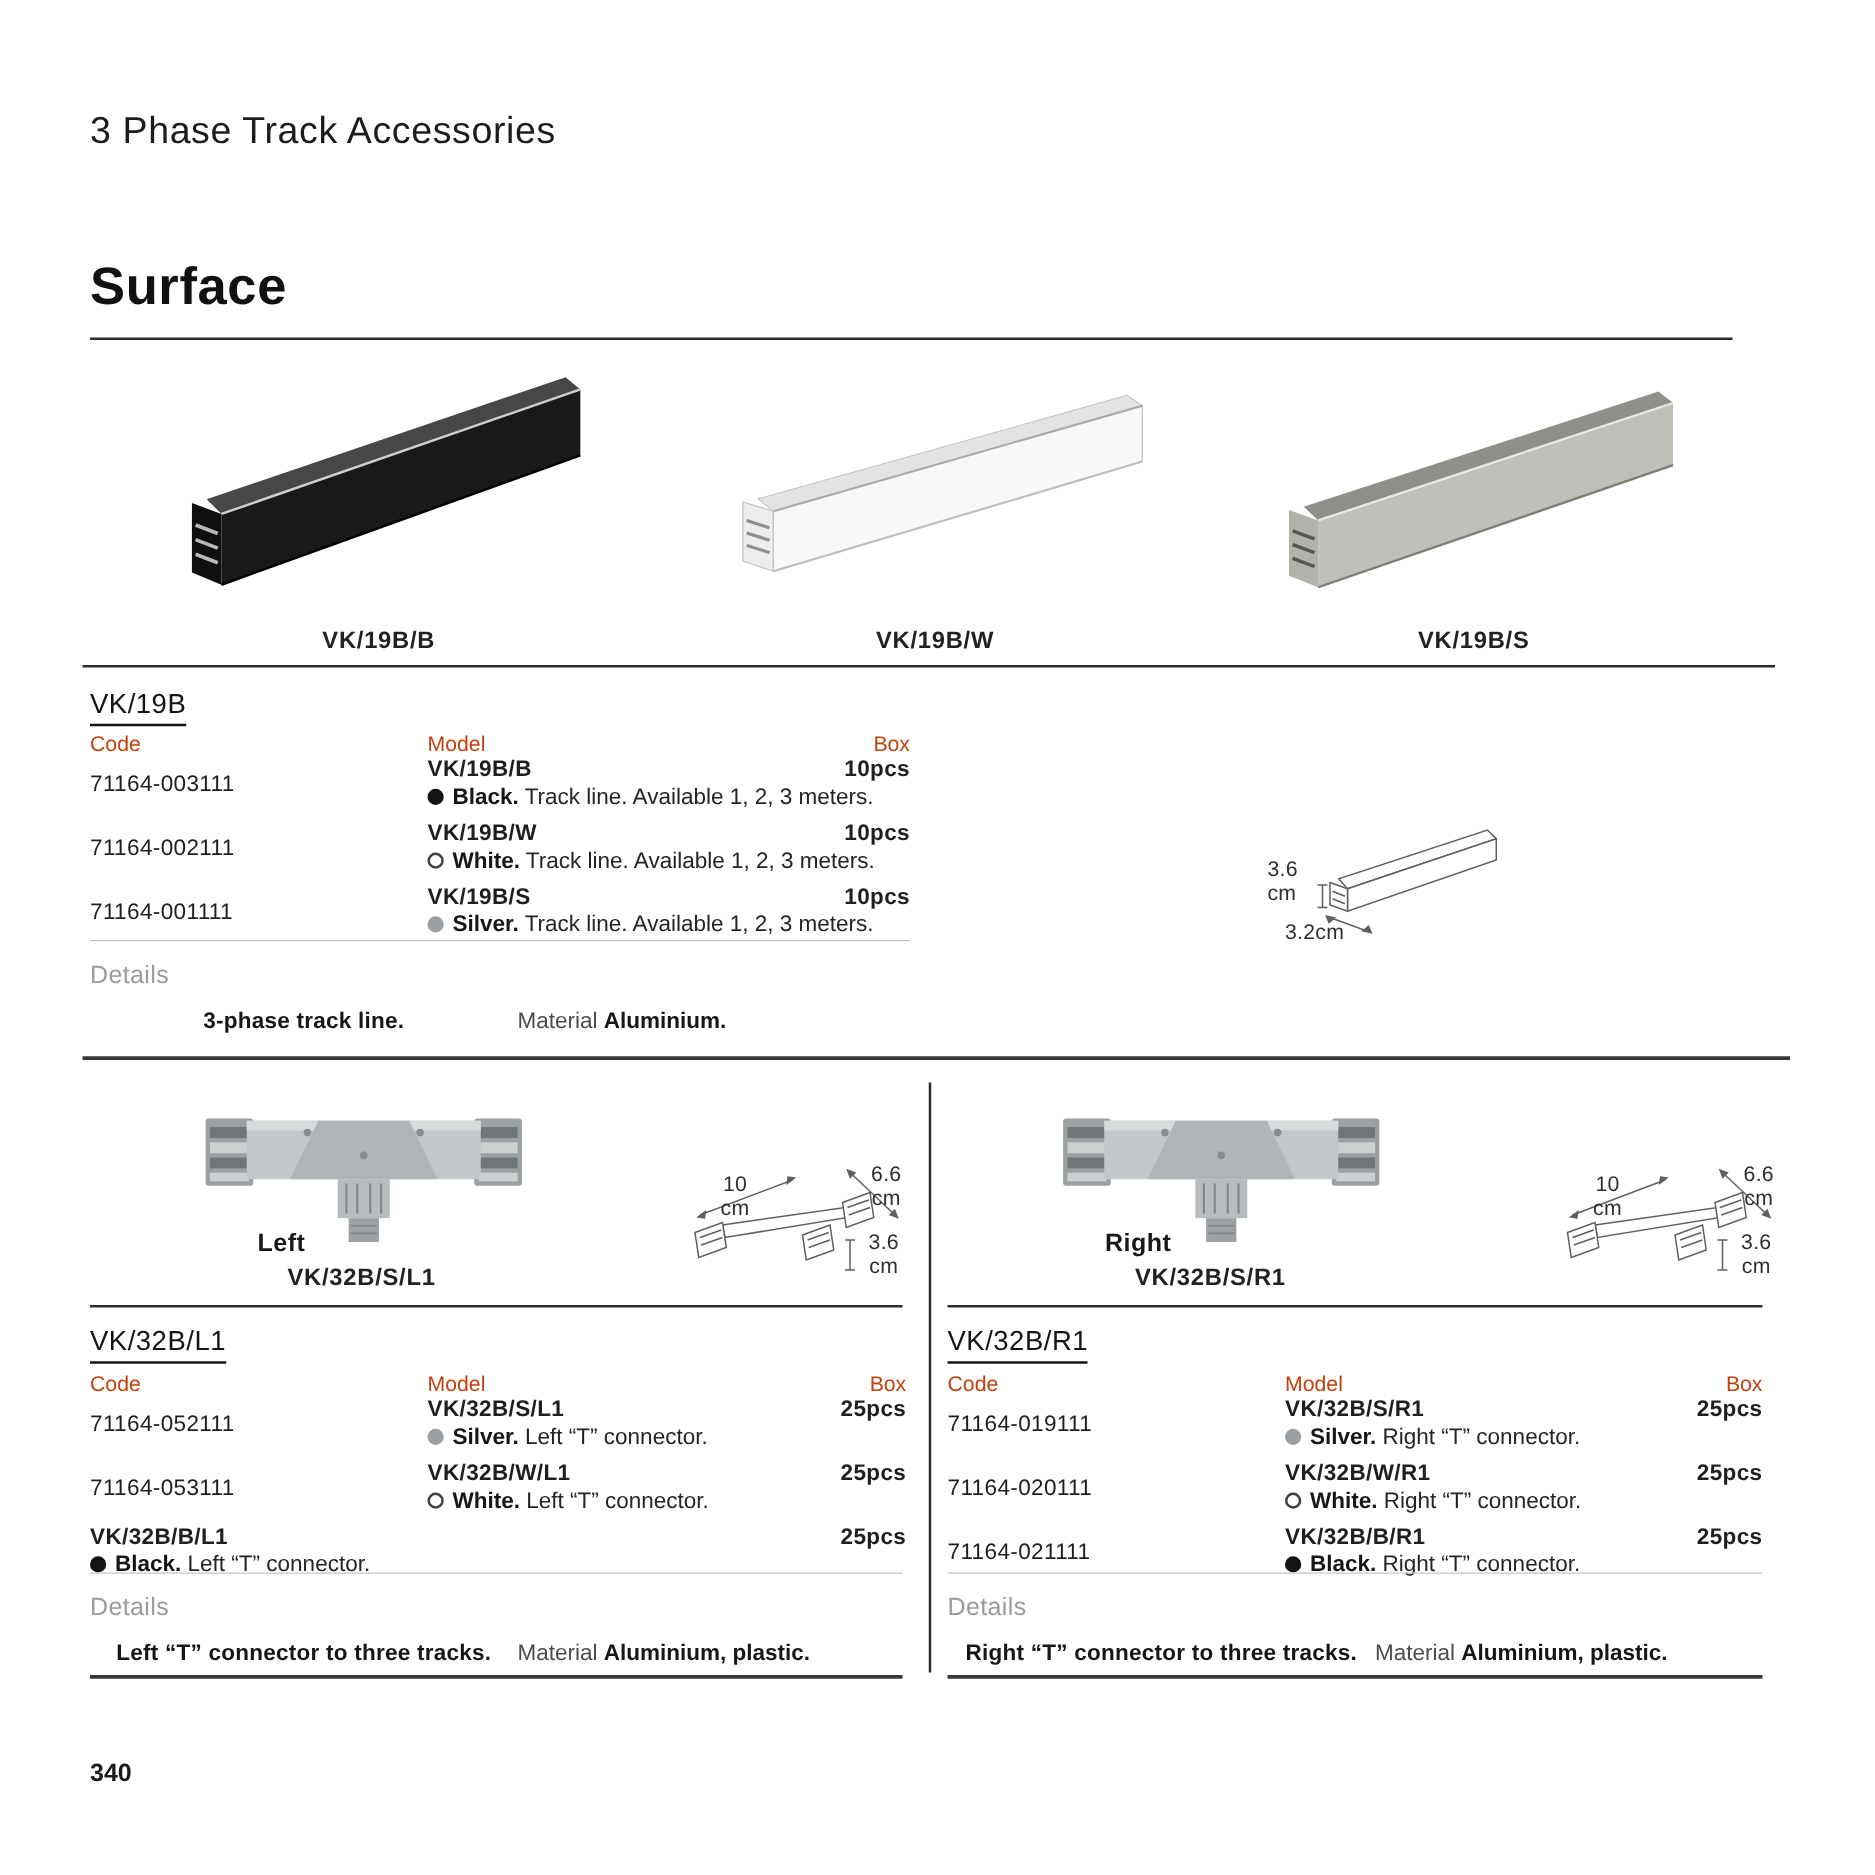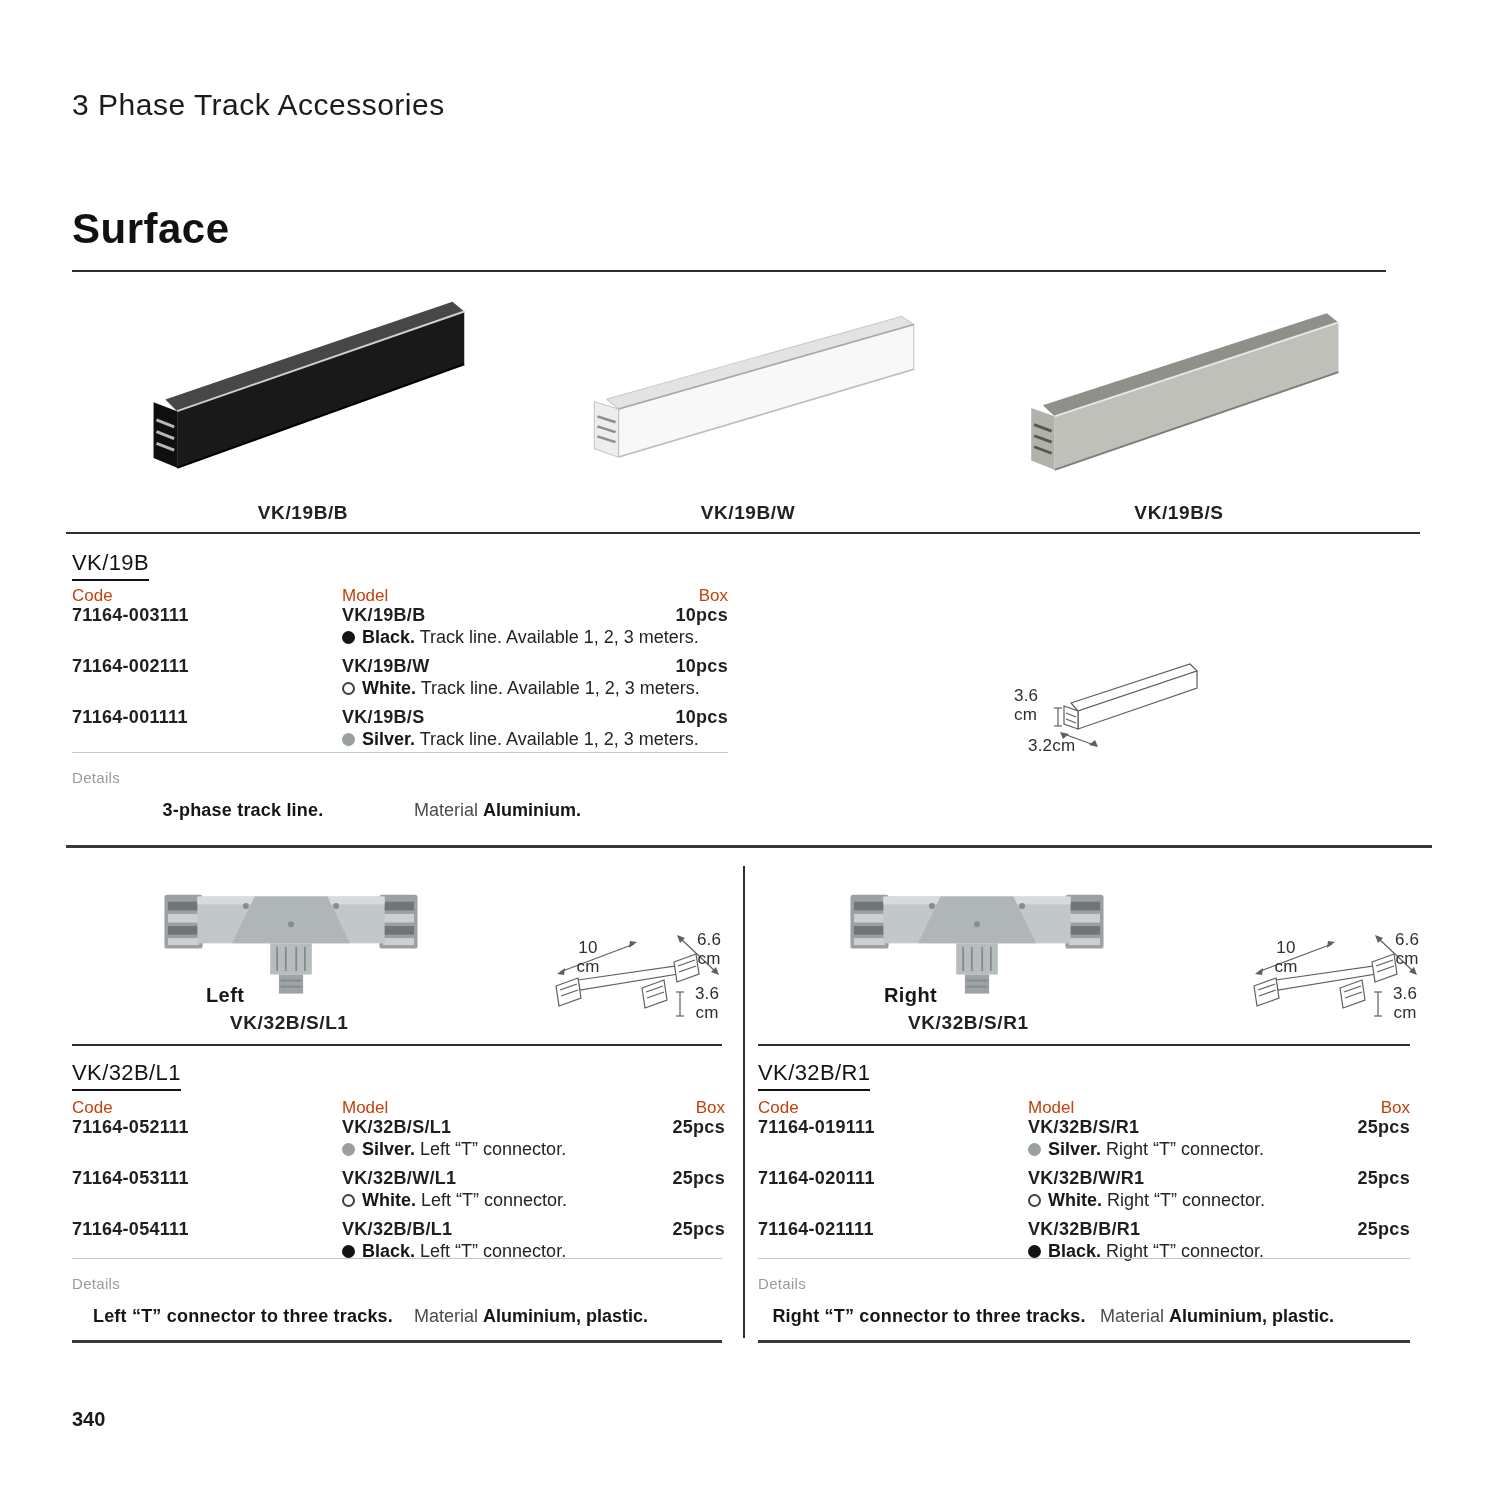--- a/index.html
+++ b/index.html
@@ -13,28 +13,28 @@
   .section-title{font-size:42px;font-weight:700;color:#111;letter-spacing:.5px;}
   .sec-head{font-size:22px;font-weight:400;color:#141414;border-bottom:2px solid #141414;padding-bottom:3px;display:inline-block;letter-spacing:.4px;}
   .pcaption{position:absolute;text-align:center;font-size:19px;font-weight:600;letter-spacing:.6px;color:#222;}
   .photo-label{position:absolute;font-size:20px;font-weight:700;color:#181818;letter-spacing:.4px;}
   .photo-sub{position:absolute;font-size:19px;font-weight:600;color:#222;letter-spacing:.6px;}
   .cat-table{position:absolute;}
   .thead{display:flex;color:#c2410c;font-size:17px;line-height:20px;}
   .th-code{width:270px;}
   .th-model{flex:1;}
   .trow{display:flex;margin-bottom:10px;}
-  .trow .code{width:270px;font-weight:700;font-size:18px;line-height:19px;letter-spacing:.3px;}
+  .trow .code{width:270px;font-weight:400;font-size:18px;line-height:19px;letter-spacing:.3px;margin-top:12px;}
   .rmain{flex:1;}
   .rtop{display:flex;justify-content:space-between;font-weight:700;font-size:18px;line-height:19px;letter-spacing:.3px;}
   .rdesc{font-size:18px;line-height:19px;margin-top:3px;color:#242424;}
   .rdesc b{color:#161616;}
   .dot{display:inline-block;width:13px;height:13px;border-radius:50%;border:2px solid transparent;box-sizing:border-box;vertical-align:-1px;margin-right:7px;background:#888;}
   .details{position:absolute;border-top:1px solid #c6c6c6;}
-  .details .dlabel{color:#9b9b9b;font-size:15px;padding-top:16px;letter-spacing:.3px;}
+  .details .dlabel{color:#9b9b9b;font-size:20px;padding-top:16px;letter-spacing:.3px;}
   .details .drow{display:flex;margin-top:14px;font-size:18px;line-height:20px;}
   .details .dmain{width:342px;font-weight:700;color:#161616;letter-spacing:.2px;text-align:center;}
   .details .dmat{color:#4c4c4c;}
   .details .dmat b{color:#161616;}
   .dimbox{position:absolute;}
   .dimlabel{position:absolute;font-size:17px;line-height:19px;color:#2f2f2f;text-align:center;letter-spacing:.2px;}
   .pagenum{position:absolute;font-size:20px;font-weight:700;color:#1a1a1a;}
   
   .trk polygon,.trk line{stroke-linejoin:round;}
   .trk-b .tf{fill:#474747;} .trk-b .ff{fill:#191919;} .trk-b .cap{fill:#0f0f0f;}
@@ -328,21 +328,20 @@
       <div class="code">71164-053111</div>
       <div class="rmain">
         <div class="rtop">
             <span>VK/32B/W/L1</span>
             <span>25pcs</span>
           </div>
         <div class="rdesc"><span class="dot" style="background-color: rgb(255, 255, 255); border-color: rgb(63, 63, 63);"></span><b>White.</b> <span>Left “T” connector.</span></div>
       </div>
     </div>
     <div class="trow">
-      <div class="code">71164-054111</div>
       <div class="rmain">
         <div class="rtop">
             <span>VK/32B/B/L1</span>
             <span>25pcs</span>
           </div>
         <div class="rdesc"><span class="dot" style="background-color: rgb(20, 20, 20); border-color: rgb(20, 20, 20);"></span><b>Black.</b> <span>Left “T” connector.</span></div>
       </div>
     </div>
   </div>
   <div class="details" style="left:72px;top:1258px;width:650px;">

